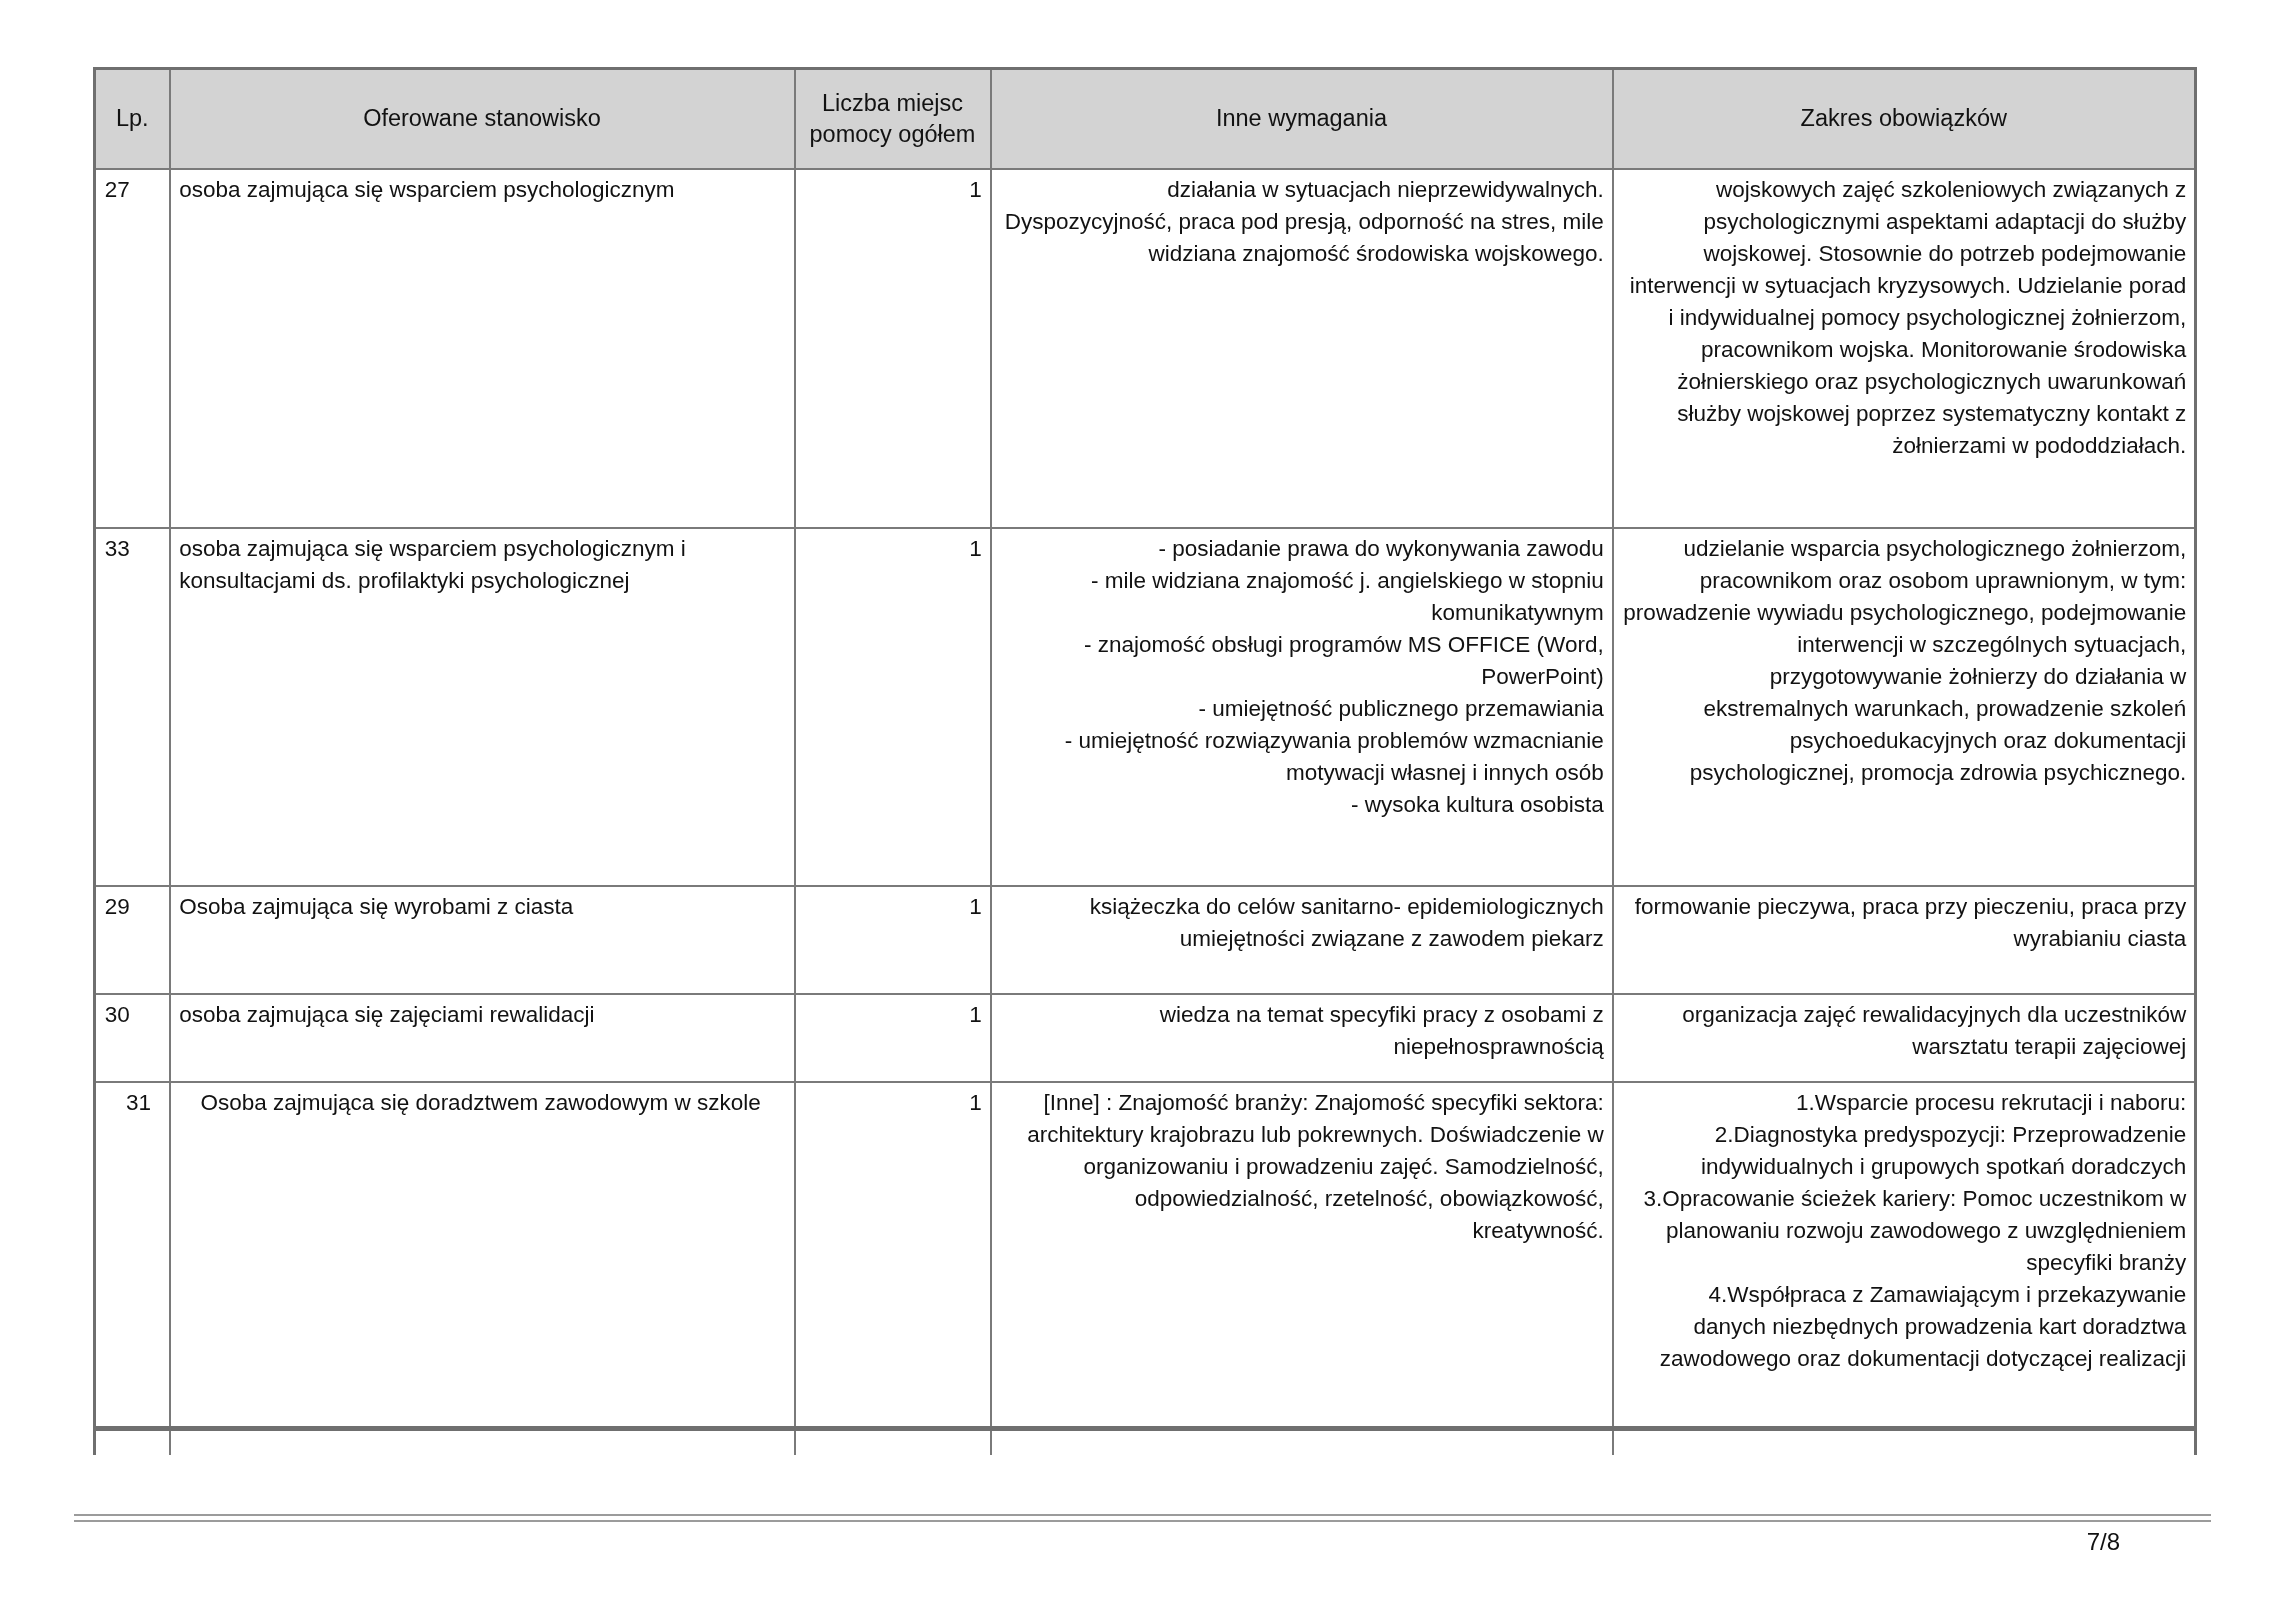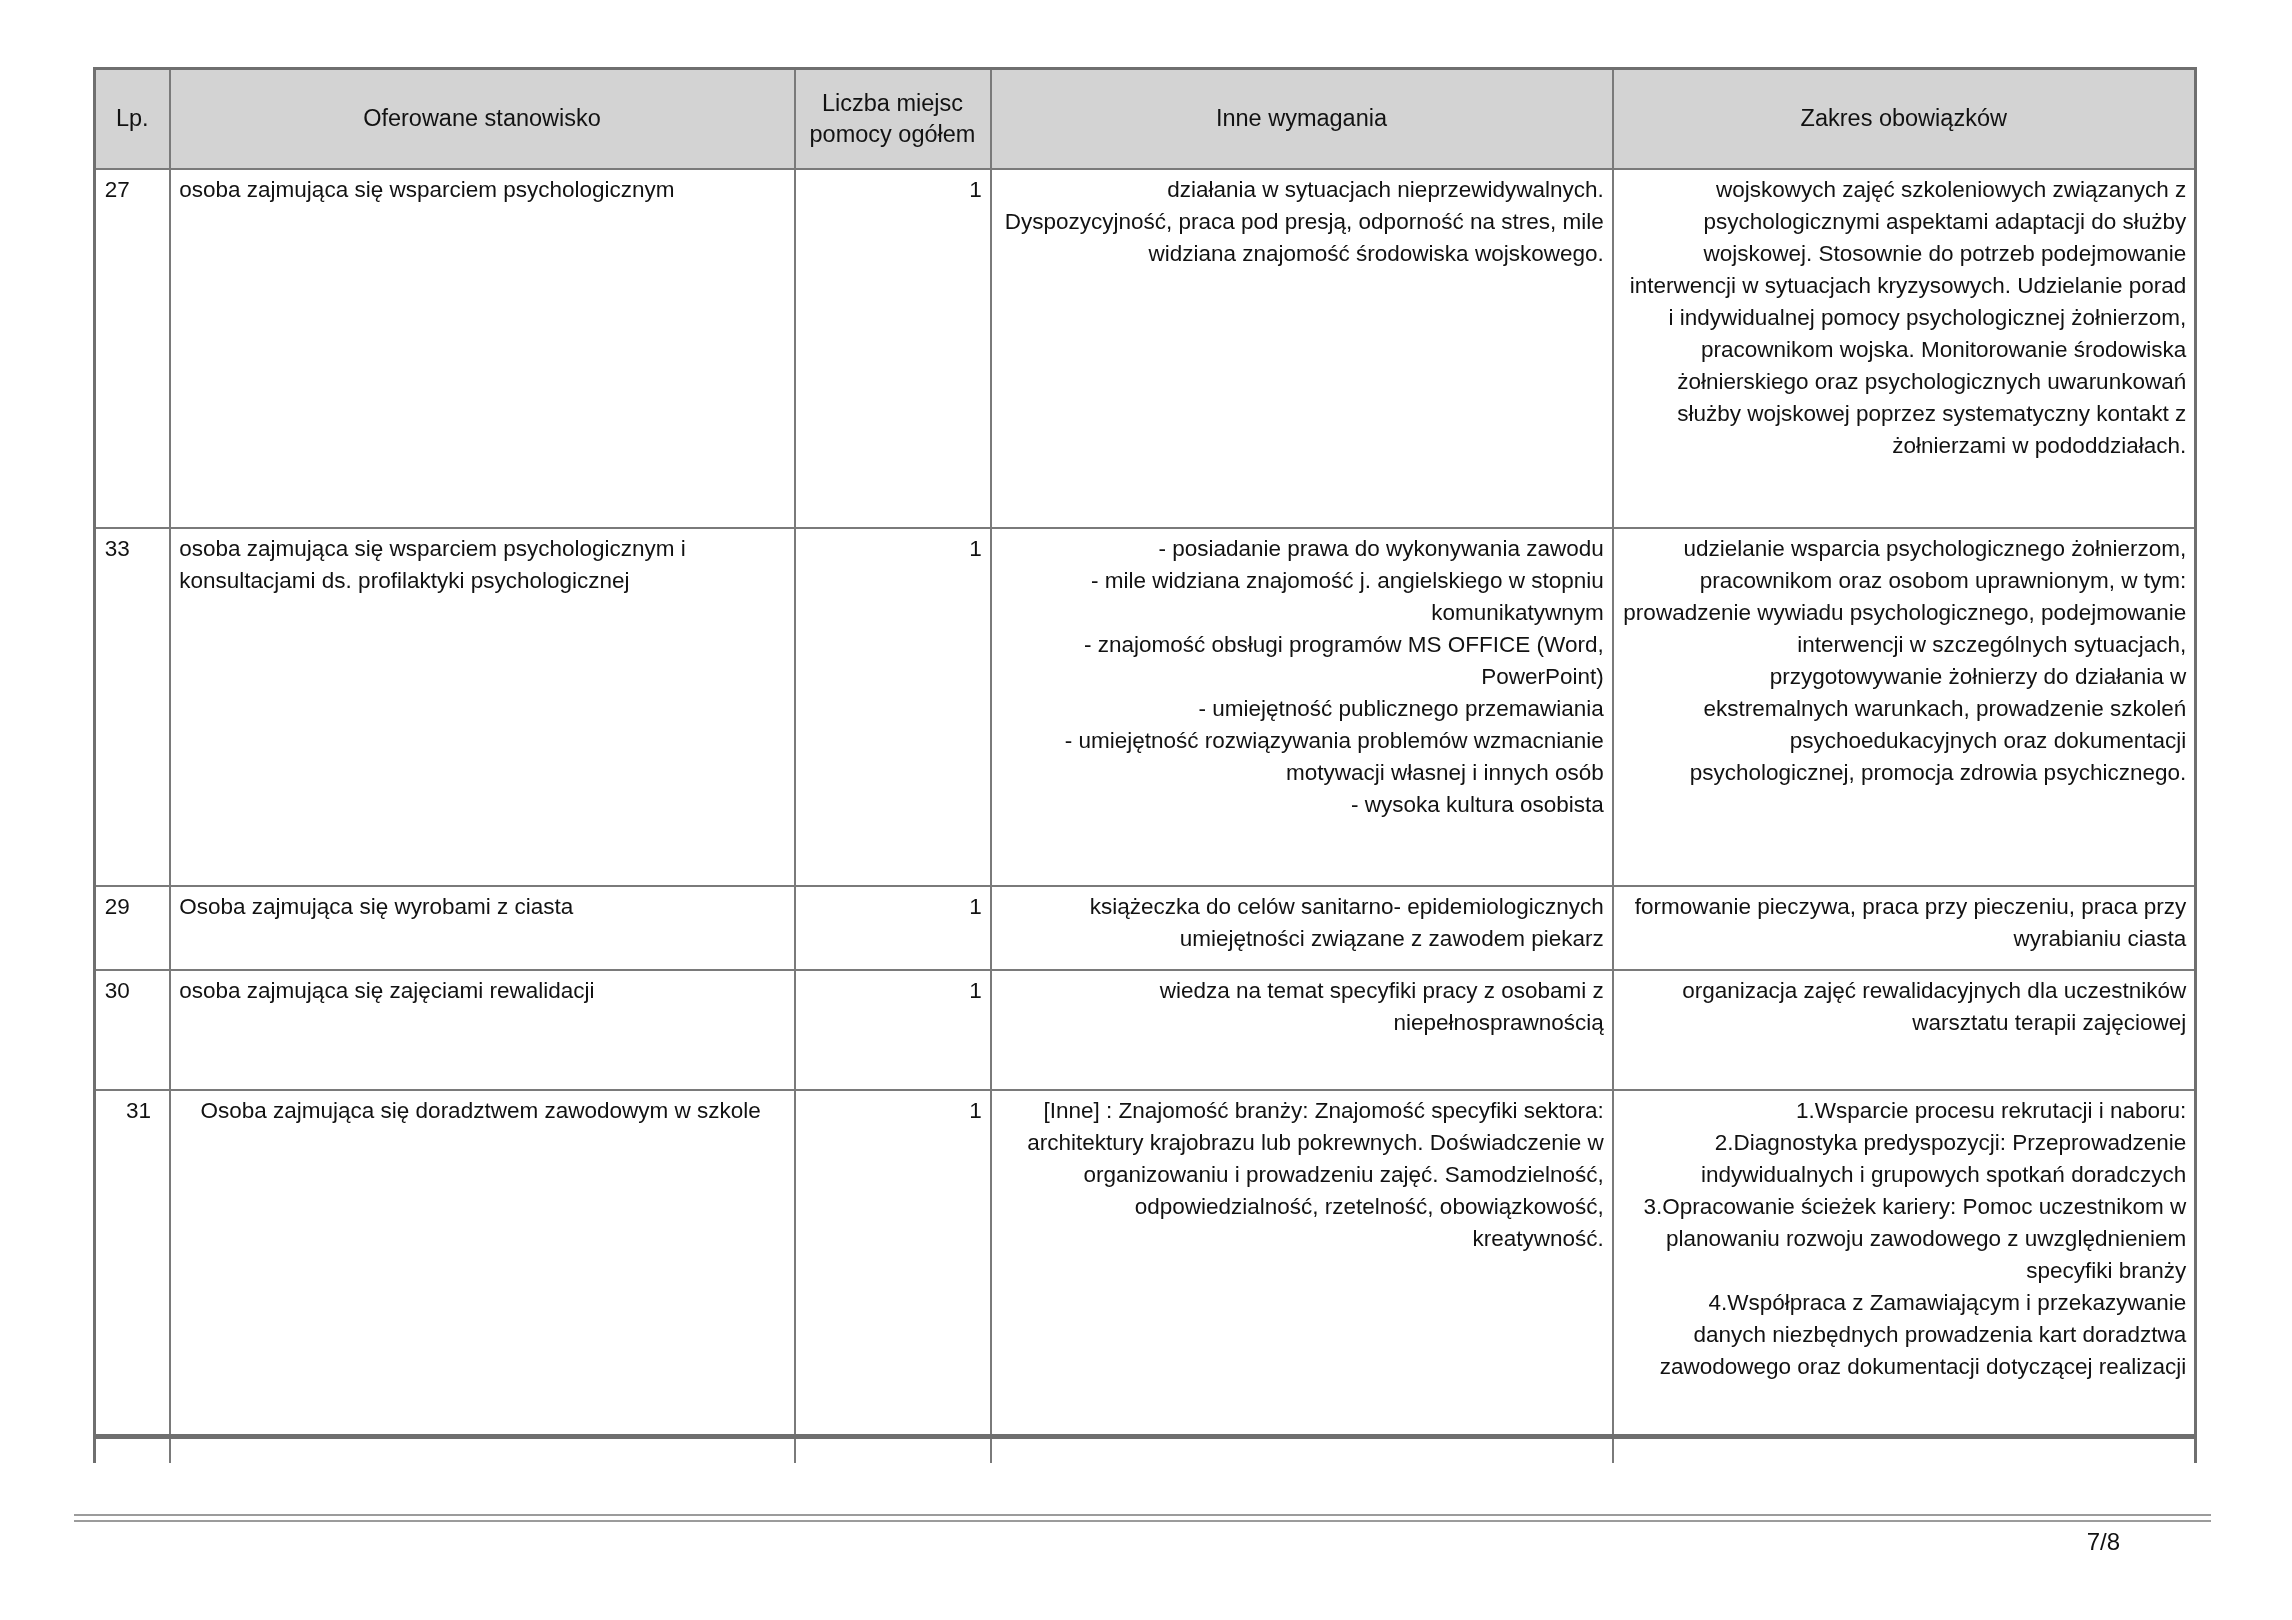--- a/index.html
+++ b/index.html
@@ -107,29 +107,29 @@
         <td class="cell-pos">osoba zajmująca się wsparciem psychologicznym i konsultacjami ds. profilaktyki psychologicznej</td>
         <td class="cell-num">1</td>
         <td class="cell-req">- posiadanie prawa do wykonywania zawodu
 - mile widziana znajomość j. angielskiego w stopniu komunikatywnym
 - znajomość obsługi programów MS OFFICE (Word, PowerPoint)
 - umiejętność publicznego przemawiania
 - umiejętność rozwiązywania problemów wzmacnianie motywacji własnej i innych osób
 - wysoka kultura osobista</td>
         <td class="cell-dut">udzielanie wsparcia psychologicznego żołnierzom, pracownikom oraz osobom uprawnionym, w tym: prowadzenie wywiadu psychologicznego, podejmowanie interwencji w szczególnych sytuacjach, przygotowywanie żołnierzy do działania w ekstremalnych warunkach, prowadzenie szkoleń psychoedukacyjnych oraz dokumentacji psychologicznej, promocja zdrowia psychicznego.</td>
       </tr>
-      <tr style="height:84px">
+      <tr style="height:108px">
         <td class="cell-lp">29</td>
         <td class="cell-pos">Osoba zajmująca się wyrobami z ciasta</td>
         <td class="cell-num">1</td>
         <td class="cell-req">książeczka do celów sanitarno- epidemiologicznych
 umiejętności związane z zawodem piekarz</td>
         <td class="cell-dut">formowanie pieczywa, praca przy pieczeniu, praca przy wyrabianiu ciasta</td>
       </tr>
-      <tr style="height:120px">
+      <tr style="height:88px">
         <td class="cell-lp">30</td>
         <td class="cell-pos">osoba zajmująca się zajęciami rewalidacji</td>
         <td class="cell-num">1</td>
         <td class="cell-req">wiedza na temat specyfiki pracy z osobami z niepełnosprawnością</td>
         <td class="cell-dut">organizacja zajęć rewalidacyjnych dla uczestników warsztatu terapii zajęciowej</td>
       </tr>
       <tr class="main-last" style="height:347px">
         <td class="cell-lp">31</td>
         <td class="cell-pos">Osoba zajmująca się doradztwem zawodowym w szkole</td>
         <td class="cell-num">1</td>

